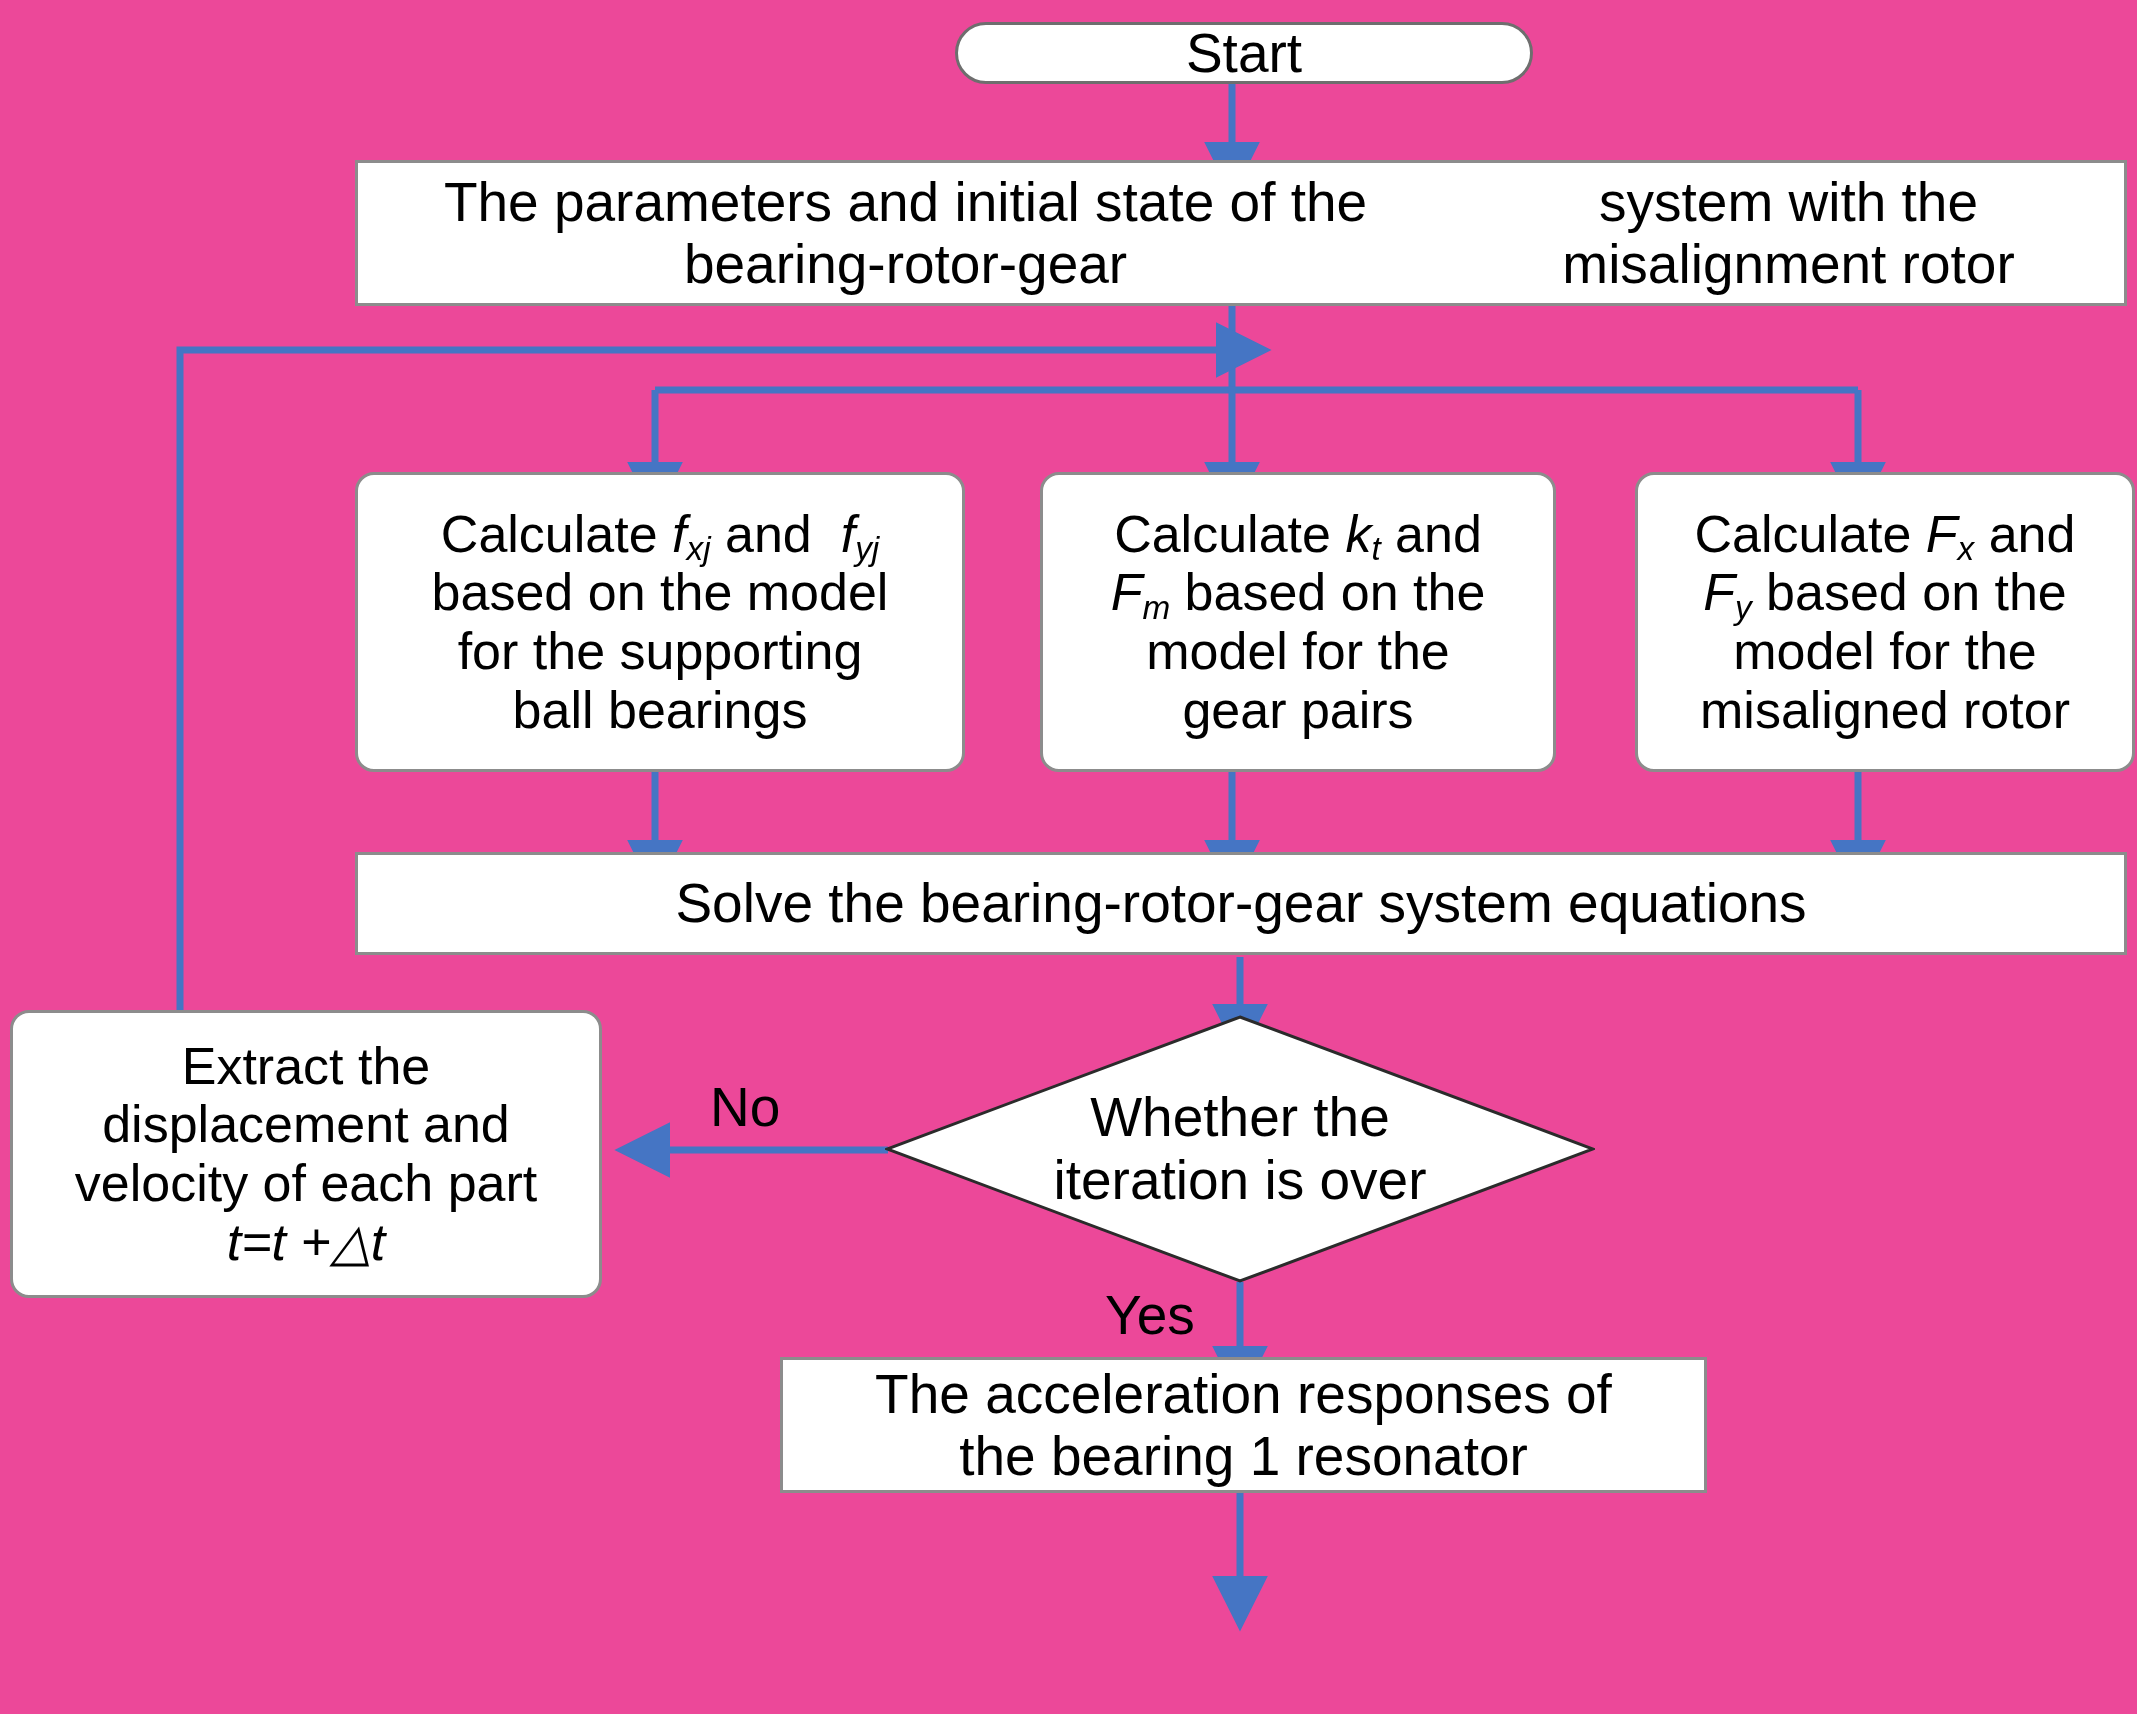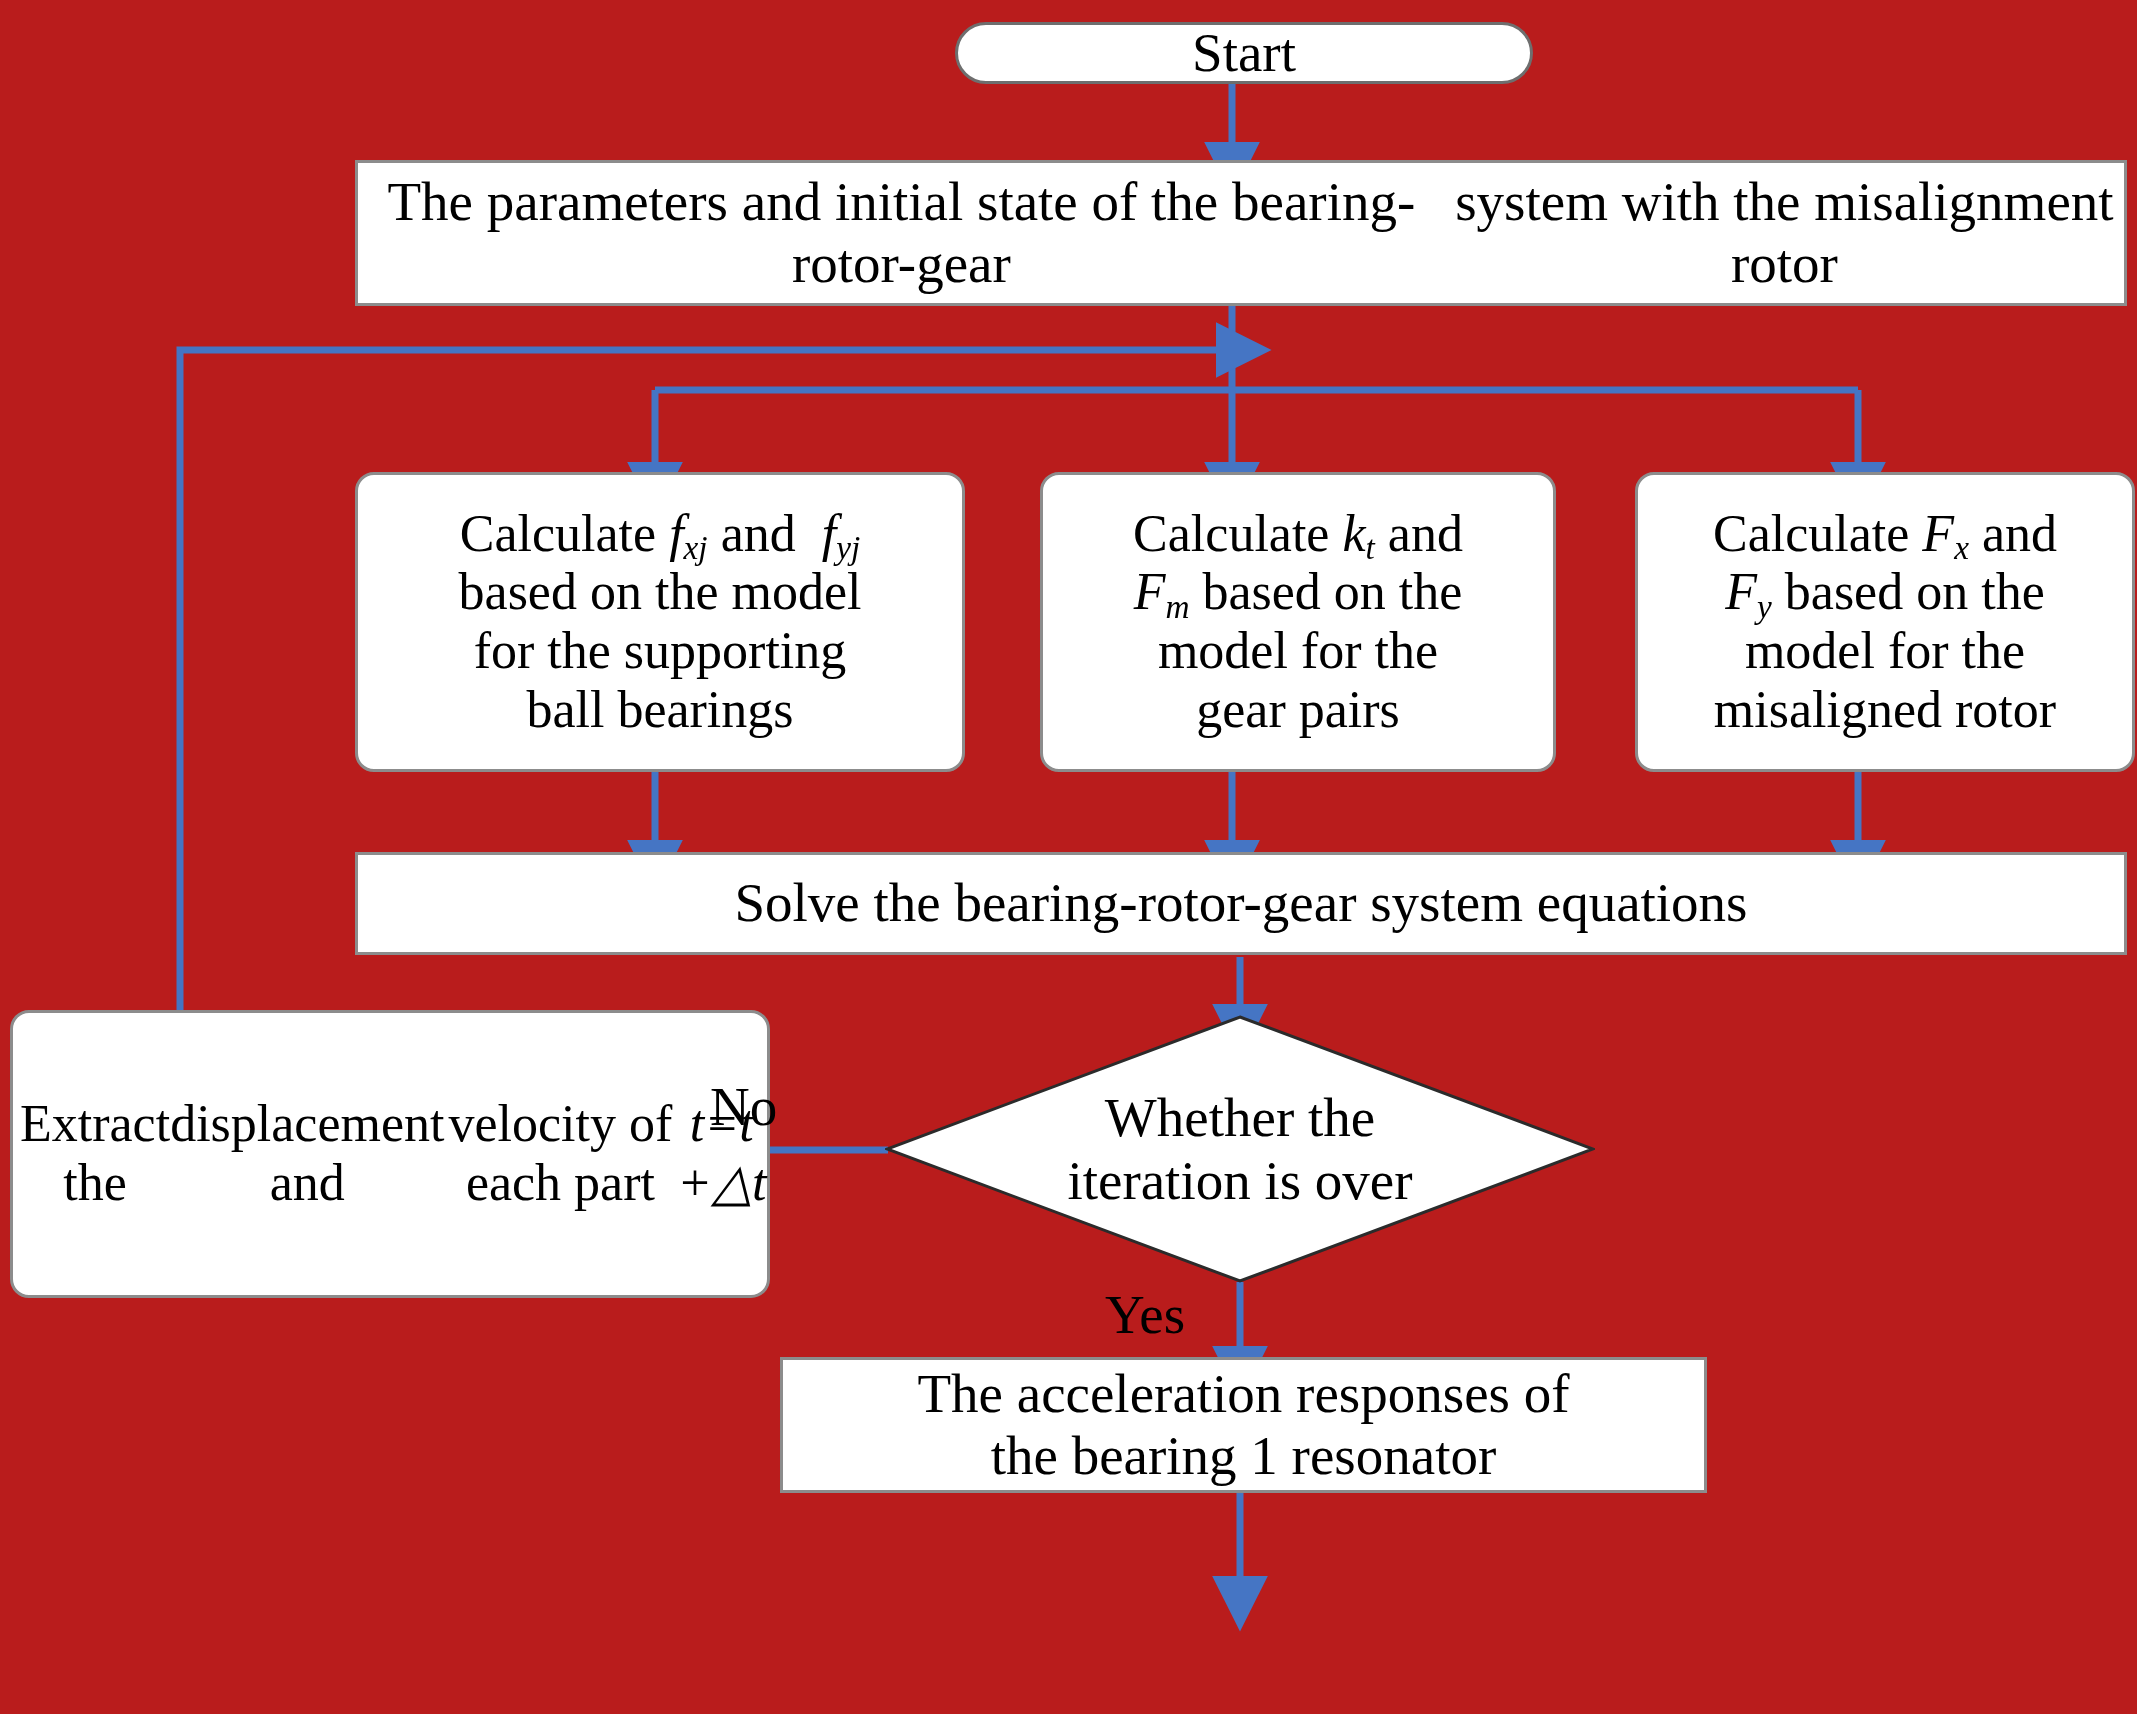--- a/index.html
+++ b/index.html
@@ -4,22 +4,22 @@
 <style>
   html, body {
     margin: 0;
     padding: 0;
     background: #ffffff;
   }
   #canvas {
     position: relative;
     width: 2137px;
     height: 1714px;
-    background: #b91c1c;
-    font-family: Liberation Serif, serif;
+    background: #ec4899;
+    font-family: Liberation Sans, sans-serif;
     color: #000000;
     overflow: hidden;
   }
   .node {
     position: absolute;
     box-sizing: border-box;
     display: flex;
     align-items: center;
     justify-content: center;
     text-align: center;
@@ -187,21 +187,21 @@
   <div class="diamond-wrap" style="left:885px; top:1015px; width:710px; height:268px;">
     <svg width="710" height="268" viewBox="0 0 710 268" xmlns="http://www.w3.org/2000/svg">
       <polygon points="355,2 708,134 355,266 2,134" fill="#ffffff" stroke="#2b2b2b" stroke-width="3"></polygon>
     </svg>
     <div class="diamond-text txt-xl" style="flex-direction:column;">
       <span>Whether the</span>
       <span>iteration is over</span>
     </div>
   </div>
 
-  <div class="node rect txt-lg" style="left:10px; top:1010px; width:760px; height:288px; padding-left:7px;">
+  <div class="node rect txt-lg" style="left:10px; top:1010px; width:592px; height:288px; flex-direction:column;">
     <span>Extract the</span>
     <span>displacement and</span>
     <span>velocity of each part</span>
     <span class="italic">t=t +△t</span>
   </div>
 
   <div class="node rect txt-xl" style="left:780px; top:1357px; width:927px; height:136px; flex-direction:column;">
     <span>The acceleration responses of</span>
     <span>the bearing 1 resonator</span>
   </div>

